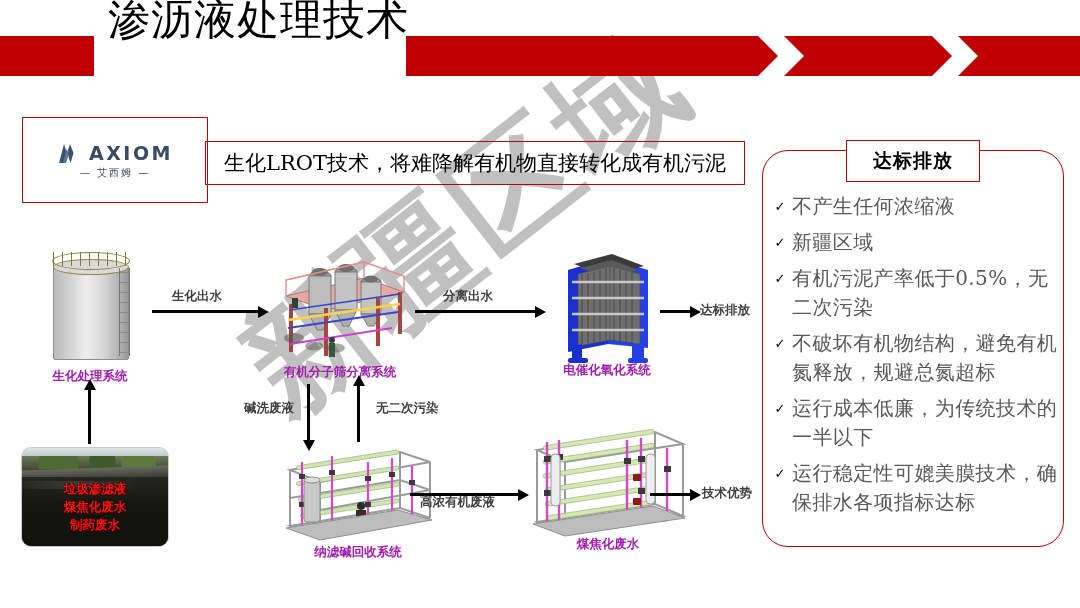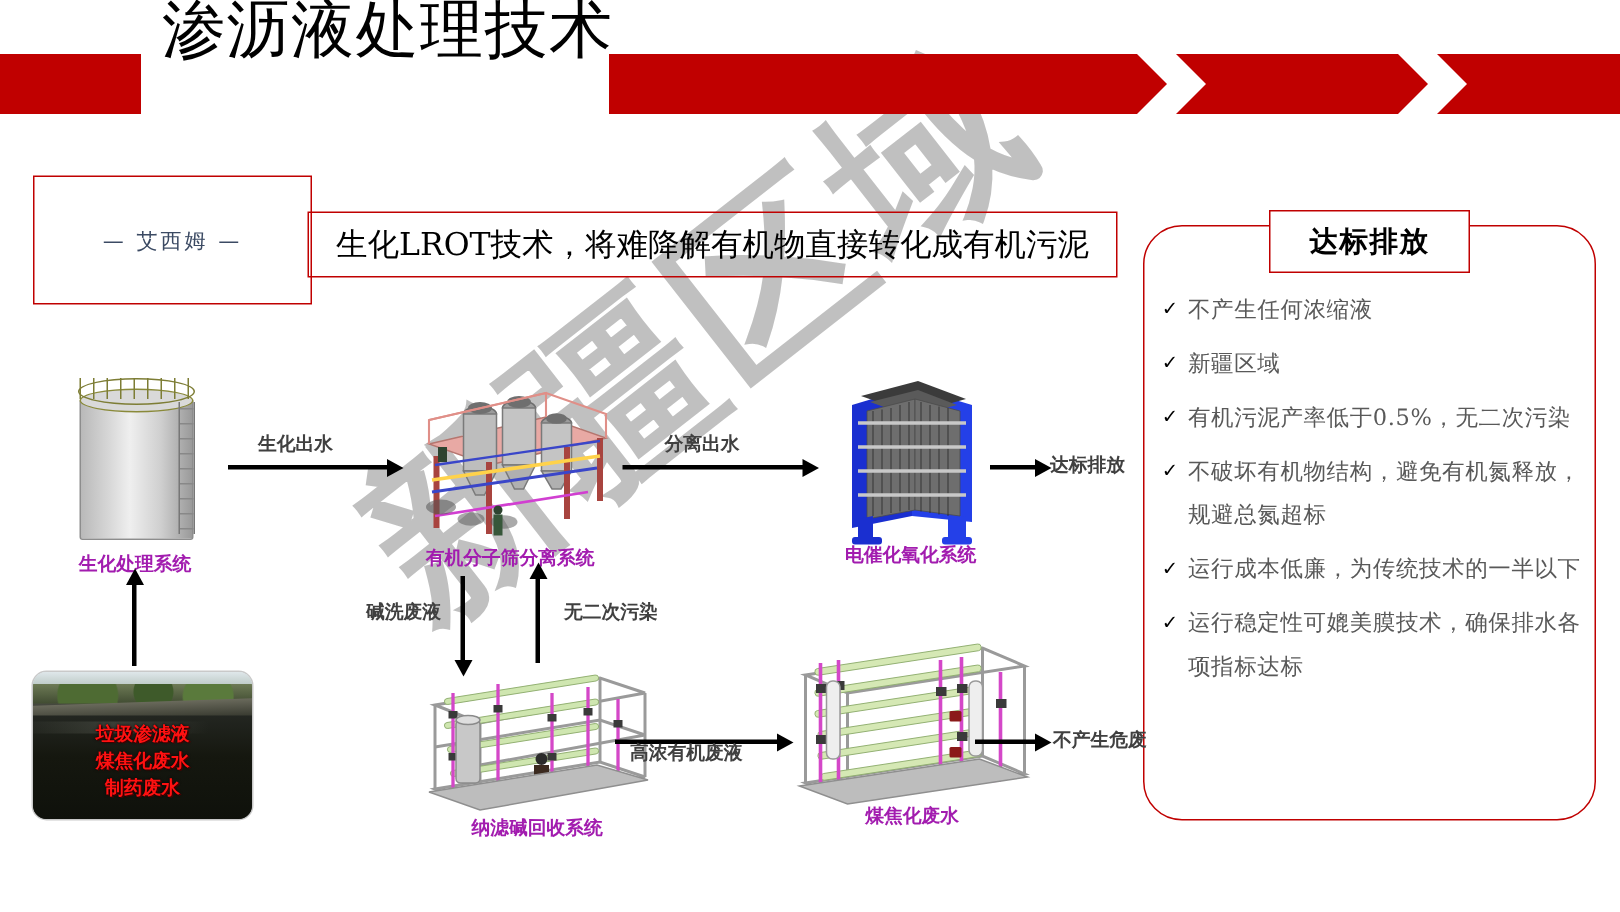--- a/index.html
+++ b/index.html
@@ -46,21 +46,21 @@
   .logo-box{
     position:absolute;left:22px;top:117px;width:184px;height:84px;
     border:1.5px solid #c00000;background:#fff;
     display:flex;align-items:center;justify-content:center;
   }
   .logo-inner{display:flex;flex-direction:column;align-items:center;}
   .logo-row{display:flex;align-items:center;gap:6px;}
   .logo-mark{width:26px;height:24px;display:block;}
   .logo-word{font-size:19px;font-weight:700;letter-spacing:2.5px;color:#3b4a63;
     font-family:"DejaVu Sans","Liberation Sans",sans-serif;}
-  .logo-sub{font-size:14px;color:#3b4a63;letter-spacing:2px;margin-top:1px;
+  .logo-sub{font-size:10px;color:#3b4a63;letter-spacing:2px;margin-top:1px;
     font-family:"DejaVu Sans","Liberation Sans",sans-serif;}
 
   
   .banner{
     position:absolute;left:205px;top:141px;width:538px;height:42px;
     border:1.6px solid #c00000;background:transparent;
     display:flex;align-items:center;justify-content:center;
   }
   .banner span{
     font-size:21px;color:#000;letter-spacing:0px;white-space:nowrap;
@@ -76,21 +76,21 @@
     position:absolute;left:846px;top:140px;width:132px;height:40px;
     border:1.6px solid #c00000;background:#fff;
     display:flex;align-items:center;justify-content:center;
     font-size:19px;font-weight:700;color:#000;letter-spacing:1px;
     font-family:"DejaVu Sans","Liberation Sans",sans-serif;
   }
   .adv-list{position:absolute;left:768px;top:192px;width:292px;}
   .adv-item{display:flex;align-items:flex-start;margin-bottom:7px;}
   .adv-check{width:24px;flex:0 0 24px;font-size:13px;color:#000;line-height:29px;text-align:center;}
   .adv-text{
-    font-size:15px;line-height:29px;color:#595959;letter-spacing:.4px;
+    font-size:20px;line-height:29px;color:#595959;letter-spacing:.4px;
     font-family:"DejaVu Serif","Liberation Serif",serif;
   }
 
   
   .node{position:absolute;}
   .node-cap{
     position:absolute;left:50%;transform:translateX(-50%);
     white-space:nowrap;font-size:12.5px;color:#a21caf;font-weight:700;
     font-family:"DejaVu Sans","Liberation Sans",sans-serif;
   }
@@ -178,20 +178,29 @@
     <div class="chev-wrap">
       <div class="chev c1"></div>
       <div class="chev c2"></div>
       <div class="chev c3"></div>
     </div>
   </div>
   <div class="hdr-title">渗沥液处理技术</div>
 
   <div class="logo-box">
     <div class="logo-inner">
+      <div class="logo-row">
+        <span>
+          <svg class="logo-mark" viewBox="0 0 26 24" xmlns="http://www.w3.org/2000/svg">
+            <path d="M2 22 L7 3 L10 12 L13 3 L16.5 12 L13.5 22 L11 14 L8.5 22 Z" fill="#3b5370"></path>
+            <path d="M6 22 L9.5 8 L11.5 14 L9 22 Z" fill="#5a7596"></path>
+          </svg>
+        </span>
+        <span class="logo-word">AXIOM</span>
+      </div>
       <div class="logo-sub">— 艾西姆 —</div>
     </div>
   </div>
 
   <div class="banner">
     <span>生化LROT技术，将难降解有机物直接转化成有机污泥</span>
   </div>
 
   <div class="adv-panel"></div>
   <div class="adv-title">达标排放</div>
@@ -479,15 +488,15 @@
   <div class="arrow-v-down" style="left:307px;top:384px;height:58px;"></div>
   <div class="flow-label" style="left:244px;top:400px;">碱洗废液</div>
 
   <div class="arrow-v-up" style="left:357px;top:384px;height:58px;"></div>
   <div class="flow-label" style="left:376px;top:400px;">无二次污染</div>
 
   <div class="arrow-h" style="left:410px;top:493px;width:110px;"></div>
   <div class="flow-label" style="left:420px;top:494px;">高浓有机废液</div>
 
   <div class="arrow-h" style="left:650px;top:493px;width:42px;"></div>
-  <div class="out-label" style="left:702px;top:485px;">不产生危废</div>
+  <div class="out-label" style="left:702px;top:485px;">技术优势</div>
 
 </div>
 
 </body></html>

